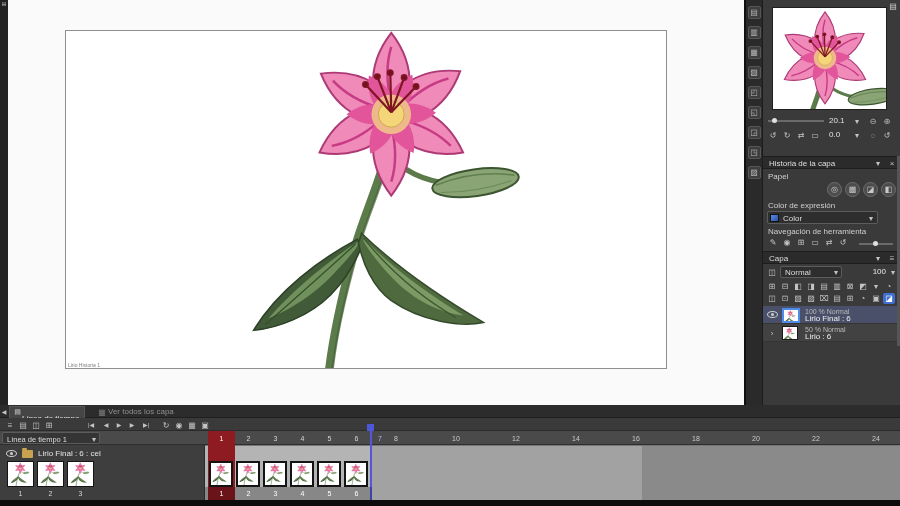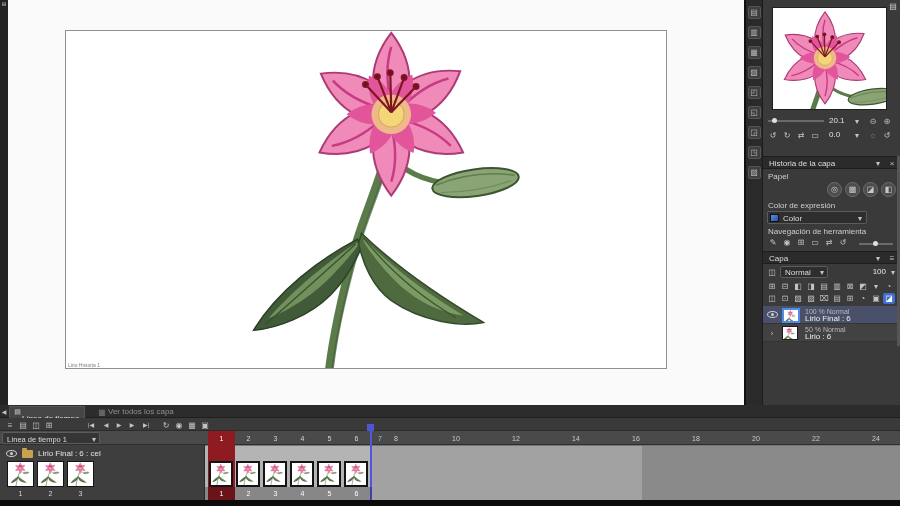--- a/index.html
+++ b/index.html
@@ -179,21 +179,21 @@
 
     <div class="abs" style="left:0;top:182px;width:137px;height:17px">
       <span class="circle-btn" style="right:58px">◎</span>
       <span class="circle-btn" style="right:40px">▩</span>
       <span class="circle-btn" style="right:22px">◪</span>
       <span class="circle-btn" style="right:4px">◧</span>
     </div>
 
     <span class="lbl" style="left:5px;top:201px">Color de expresión</span>
 
-    <div class="dd" style="left:4px;top:211px;width:100px;height:13px">
+    <div class="dd" style="left:4px;top:211px;width:111px;height:13px">
       <span class="abs" style="left:2px;top:2px;width:9px;height:8px;background:linear-gradient(135deg,#5a8de0,#2c4fa8);border:1px solid #111"></span>
       <span class="abs" style="left:15px;top:2px">Color</span>
       <span class="ic" style="right:0;top:1px">▾</span>
     </div>
 
     <span class="lbl" style="left:5px;top:227px">Navegación de herramienta</span>
 
     <div class="abs" style="left:0;top:237px;width:137px;height:12px">
       <span class="ic" style="left:4px">✎</span>
       <span class="ic" style="left:18px">◉</span>
@@ -207,21 +207,21 @@
     </div>
 
     <div class="hdrbar" style="top:251px">
       <span class="lbl" style="left:6px;top:2px;color:#dedede">Capa</span>
       <span class="ic" style="right:16px;top:1px">▾</span>
       <span class="ic" style="right:2px;top:1px">≡</span>
     </div>
 
     <div class="abs" style="left:0;top:266px;width:137px;height:13px">
       <span class="ic" style="left:3px;top:1px">◫</span>
-      <div class="dd" style="left:17px;top:0;width:48px;height:12px">
+      <div class="dd" style="left:17px;top:0;width:62px;height:12px">
         <span class="abs" style="left:4px;top:1px">Normal</span>
         <span class="ic" style="right:-1px;top:0">▾</span>
       </div>
       <span class="lbl" style="right:14px;top:1px;color:#e8e8e8">100</span>
       <span class="ic" style="right:1px;top:1px">▾</span>
     </div>
 
     <div class="abs" style="left:0;top:281px;width:137px;height:11px">
       <span class="ic" style="left:3px">⊞</span>
       <span class="ic" style="left:16px">⊟</span>

